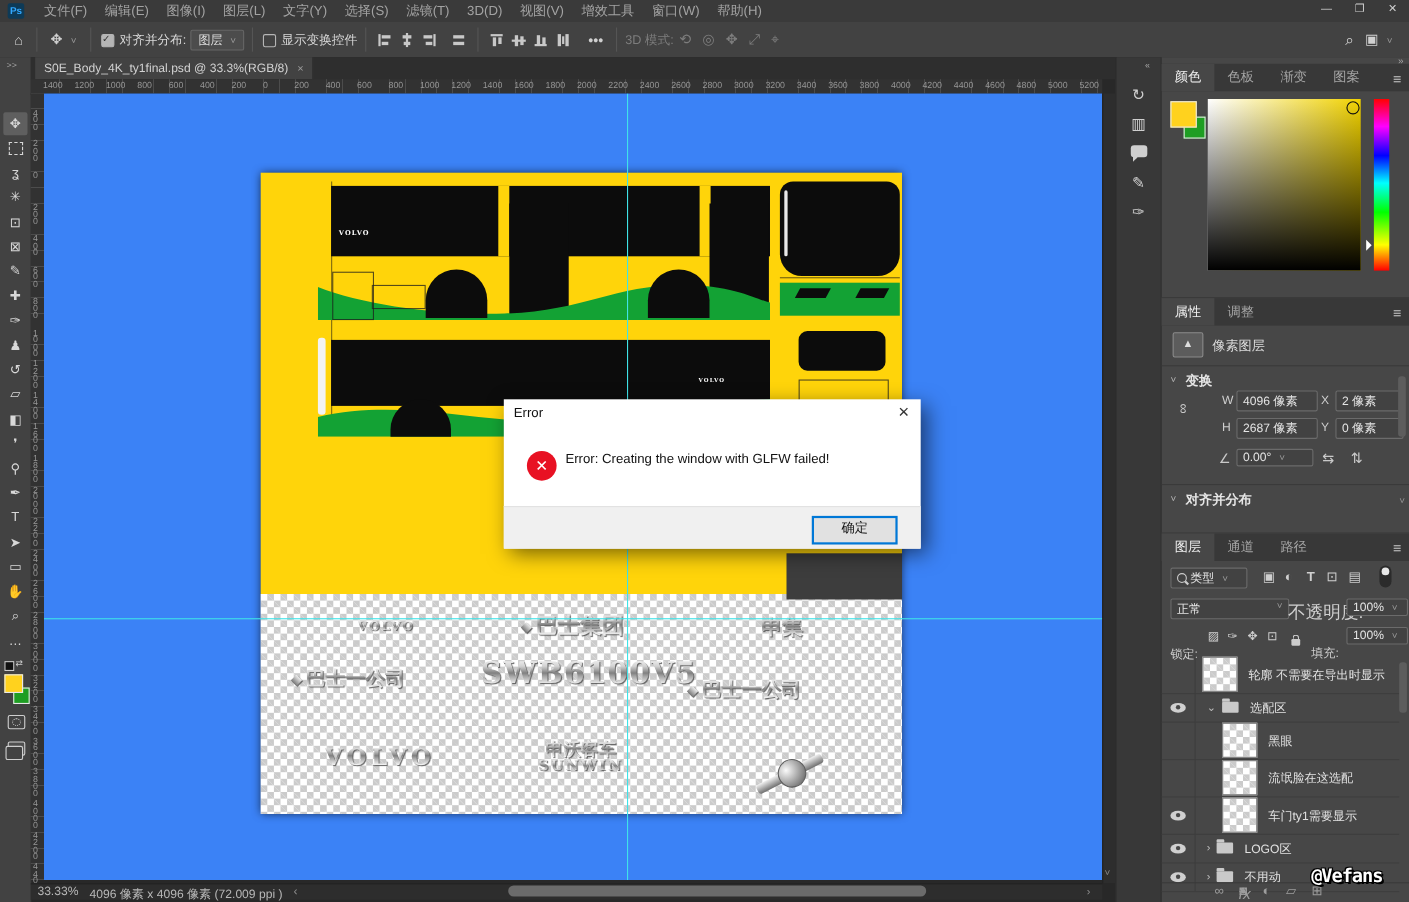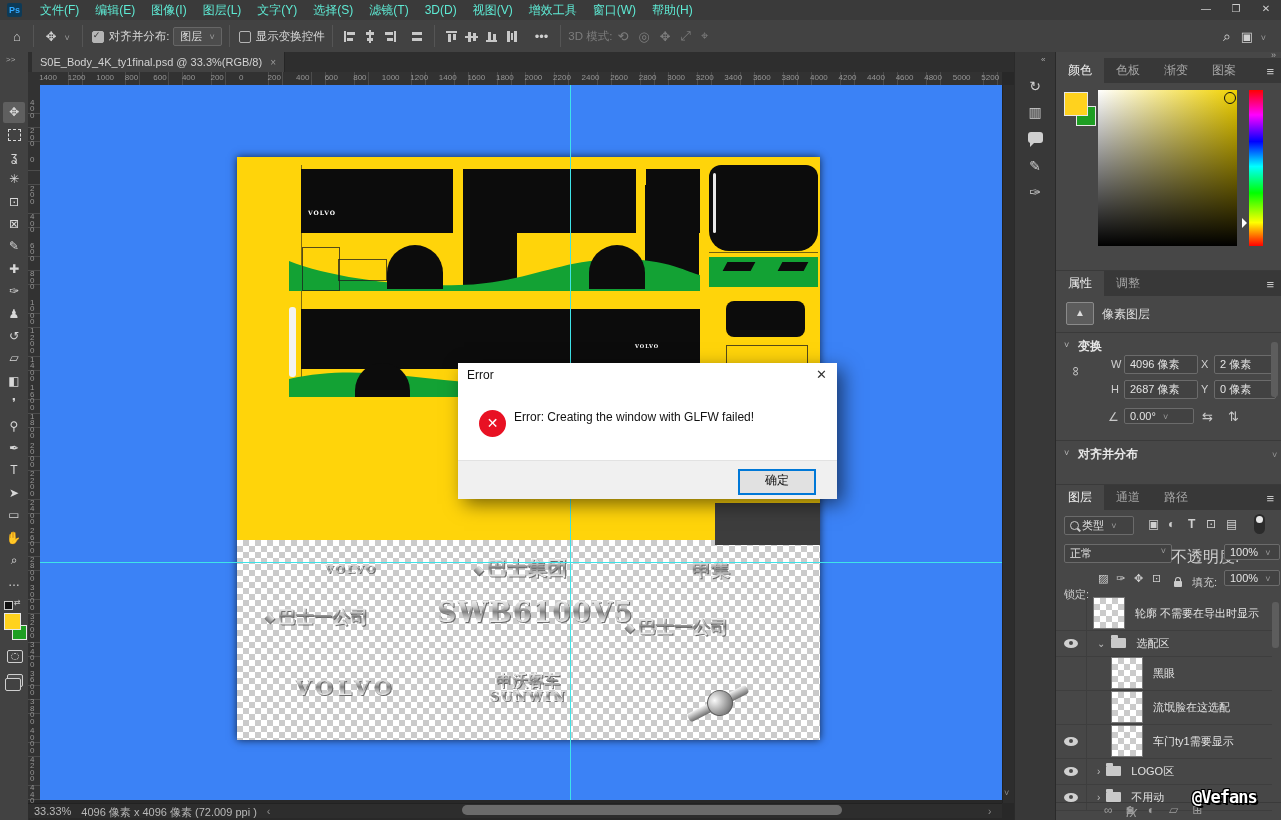--- a/index.html
+++ b/index.html
@@ -5,21 +5,21 @@
   html,body{margin:0;padding:0;background:#1b1b1b;}
   #app{position:relative;width:1281px;height:820px;overflow:hidden;background:#282828;
        font-family:"Liberation Sans","DejaVu Sans",sans-serif;font-size:12px;color:#d6d6d6;
        -webkit-font-smoothing:antialiased;}
   .abs{position:absolute;}
   
   #menubar{left:0;top:0;width:1281px;height:20px;background:#3a3a3a;border-bottom:1px solid #2a2a2a;}
   #pslogo{left:7px;top:3px;width:15px;height:14px;background:#0d3a57;color:#31a8ff;font-size:9px;font-weight:bold;
           text-align:center;line-height:14px;border-radius:2px;}
   #menus{left:32px;top:0;height:20px;display:flex;align-items:center;gap:0;}
-  .menu-item{padding:0 8px;font-size:12px;color:#5eead4;line-height:20px;cursor:default;}
+  .menu-item{padding:0 8px;font-size:12px;color:#a3a3a3;line-height:20px;cursor:default;}
   #winbtns{right:0;top:0;height:20px;display:flex;}
   .winbtn{width:30px;text-align:center;line-height:18px;font-size:10px;color:#cfcfcf;}
   #optionsbar{left:0;top:20px;width:1281px;height:32px;background:#424242;border-bottom:1px solid #272727;display:flex;align-items:center;}
   .ob-sep{width:1px;height:22px;background:#555;margin:0 7px;}
   .ob-ico{color:#d0d0d0;font-size:13px;padding:0 5px;}
   .ob-chk{width:10px;height:10px;border:1px solid #b5b5b5;border-radius:2px;margin:0 5px 0 2px;display:inline-block;position:relative;top:1px;}
   .ob-chk.on{background:#b5b5b5;}
   .ob-chk.on::after{content:"✓";position:absolute;left:0;top:-2px;font-size:9px;color:#333;}
   .ob-dd{border:1px solid #666;background:#4c4c4c;border-radius:2px;padding:1px 6px;font-size:11px;color:#ddd;margin-left:4px;}
   .ob-lbl{font-size:11.5px;color:#d8d8d8;}
@@ -533,21 +533,21 @@
     <div class="pill" style="left:198px;top:462px"></div>
     <div class="fieldbox" style="left:8px;top:492px;width:96px"><span>正常</span> <span class="ddv" style="float:right">˅</span></div>
     <div class="abs" style="left:115px;top:495px;font-size:16px;color:#cfcfcf">不透明度:</div>
     <div class="fieldbox" style="left:168px;top:492px;width:44px"><span>100%</span> <span class="ddv">˅</span></div>
     <div class="abs" style="left:8px;top:535px;font-size:11px;color:#cfcfcf">锁定:</div>
     <div class="abs" style="left:42px;top:520px;font-size:11px;color:#cfcfcf">▨</div>
     <div class="abs" style="left:60px;top:520px;font-size:11px;color:#cfcfcf">✑</div>
     <div class="abs" style="left:78px;top:520px;font-size:11px;color:#cfcfcf">✥</div>
     <div class="abs" style="left:96px;top:520px;font-size:11px;color:#cfcfcf">⊡</div>
     <span class="lockico abs" style="left:114px;top:524px"></span>
-    <div class="abs" style="left:136px;top:523px;font-size:11px;color:#cfcfcf">填充:</div>
+    <div class="abs" style="left:136px;top:534px;font-size:11px;color:#cfcfcf">填充:</div>
     <div class="fieldbox" style="left:168px;top:518px;width:44px"><span>100%</span> <span class="ddv">˅</span></div>
     <div id="layerrows" class="abs" style="left:0;top:544px;width:226px">
         <div class="lrow" style="top: 0px; height: 34px;">
           <div class="viscol"></div>
           <div class="thumb checker" style="margin-left: 6px;"></div>
           <span class="lname">轮廓 不需要在导出时显示</span>
         </div>
         <div class="lrow" style="top: 34px; height: 26px;">
           <div class="viscol">
             <span class="eye"></span>

